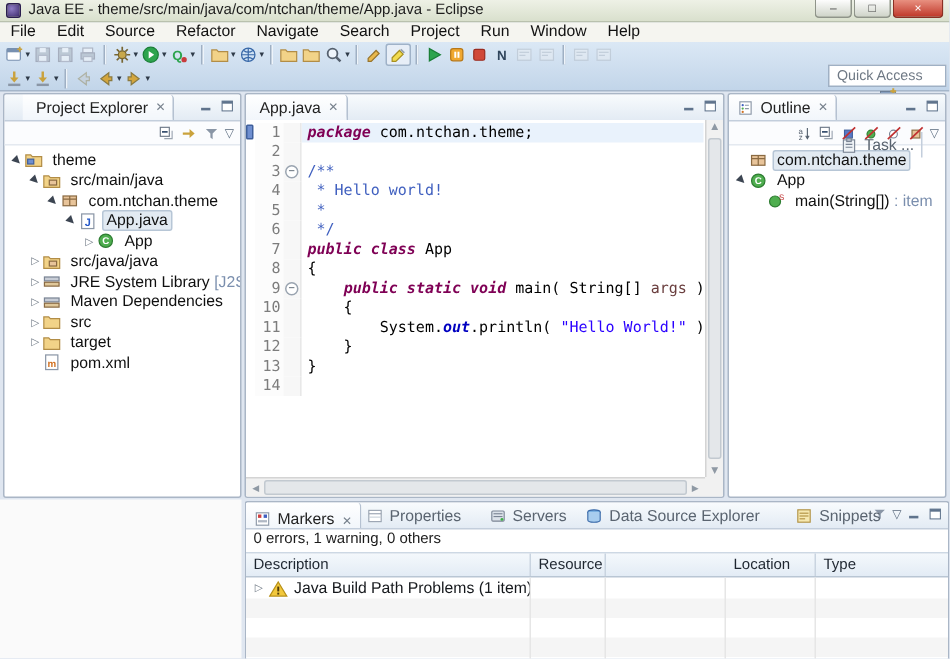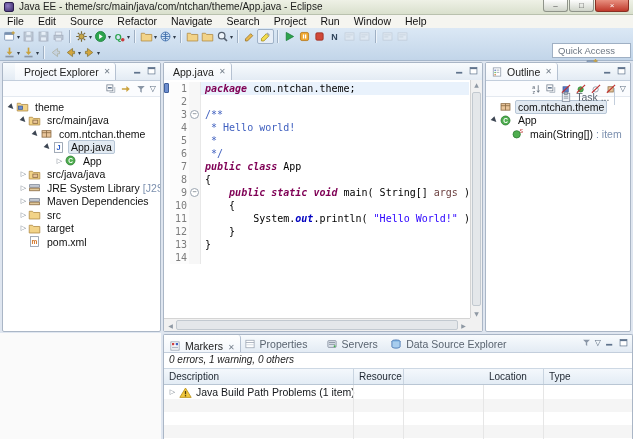--- a/index.html
+++ b/index.html
@@ -82,21 +82,21 @@
   .kw{color:#7f0055;font-weight:bold;font-style:italic;} .str{color:#2a00ff;} .cm{color:#3f5fbf;}
   .param{color:#6a3e3e;text-align:center;} .sfield{color:#0000c0;font-style:italic;font-weight:bold;}
   
   .vscroll{position:absolute;top:17px;right:0;bottom:13px;width:12px;background:#f1f1f1;border-left:1px solid #d4d4d4;box-sizing:border-box;}
   .hscroll{position:absolute;left:0;right:12px;bottom:0;height:13px;background:#f1f1f1;border-top:1px solid #d4d4d4;box-sizing:border-box;}
   .sarrow{position:absolute;font-family:"DejaVu Sans",sans-serif;font-size:6px;color:#8f99a4;width:11px;text-align:center;}
   .thumbv{position:absolute;left:1px;right:1px;top:12px;bottom:12px;background:#e4e7ea;border:1px solid #c2c9d0;border-radius:2px;}
   .thumbh{position:absolute;top:1px;bottom:1px;left:12px;right:12px;background:#e4e7ea;border:1px solid #c2c9d0;border-radius:2px;}
   .scorner{position:absolute;right:0;bottom:0;width:12px;height:13px;background:#f1f1f1;}
   
-  #summary{height:14px;font-size:10px;color:#1c1c1c;padding:1px 0 0 5px;font-style:italic;}
+  #summary{height:14px;font-size:10px;color:#1c1c1c;padding:1px 0 0 5px;}
   #mtable-head{position:relative;height:15px;background:linear-gradient(#f4f8fc,#e3ecf5);
     border-top:1px solid #cdd8e4;border-bottom:1px solid #b9c6d4;}
   .mth{position:absolute;top:0;height:15px;font-size:10px;color:#1e2630;line-height:15px;padding-left:5px;
     border-right:1px solid #c9d4e0;box-sizing:border-box;}
   #mtable-body{position:relative;}
   .mrow{display:flex;align-items:center;height:14px;font-size:10.5px;color:#15181c;}
   .stripe{height:13px;} .stripe.g{background:#f5f5f5;}
   .colsep{position:absolute;top:0;bottom:0;width:1px;background:#e6e6e6;}
   .wicon{width:13px;height:13px;margin:0 4px 0 2px;display:flex;} .wicon svg{width:13px;height:13px;}
   
@@ -857,20 +857,31 @@
         </div>
         <div class="tab dimtab" style="left: 221.2px; border-right: none;">
           <span class="ticon">
             <svg viewBox="0 0 16 16" xmlns="http://www.w3.org/2000/svg">
               <ellipse cx="8" cy="4.5" rx="5.5" ry="2" fill="#7ab0e0" stroke="#3868a8"></ellipse>
               <path d="M2.5 4.5v7c0 1.1 2.5 2 5.5 2s5.5-.9 5.5-2v-7" fill="#a8cdee" stroke="#3868a8"></path>
             </svg>
           </span>
           <span>Data Source Explorer</span>
         </div>
+        <div class="tab dimtab" style="left: 361.2px; border-right: none;">
+          <span class="ticon">
+            <svg viewBox="0 0 16 16" xmlns="http://www.w3.org/2000/svg">
+              <rect x="2.5" y="2.5" width="11" height="11" fill="#f6e8b0" stroke="#b09040"></rect>
+              <line x1="4" y1="5.5" x2="12" y2="5.5" stroke="#b09040"></line>
+              <line x1="4" y1="8" x2="12" y2="8" stroke="#b09040"></line>
+              <line x1="4" y1="10.5" x2="9" y2="10.5" stroke="#b09040"></line>
+            </svg>
+          </span>
+          <span>Snippets</span>
+        </div>
       </div>
     <div id="summary">0 errors, 1 warning, 0 others</div>
     <div id="mtable-head">
         <div class="mth" style="left: 0px; width: 190px;">Description</div>
         <div class="mth" style="left: 190px; width: 50px;">Resource</div>
         <div class="mth" style="left: 320px; width: 60px;">Location</div>
         <div class="mth" style="left: 380px; width: 90px;">Type</div>
       </div>
     <div id="mtable-body" style="height: 60px;">
         <div class="mrow">

